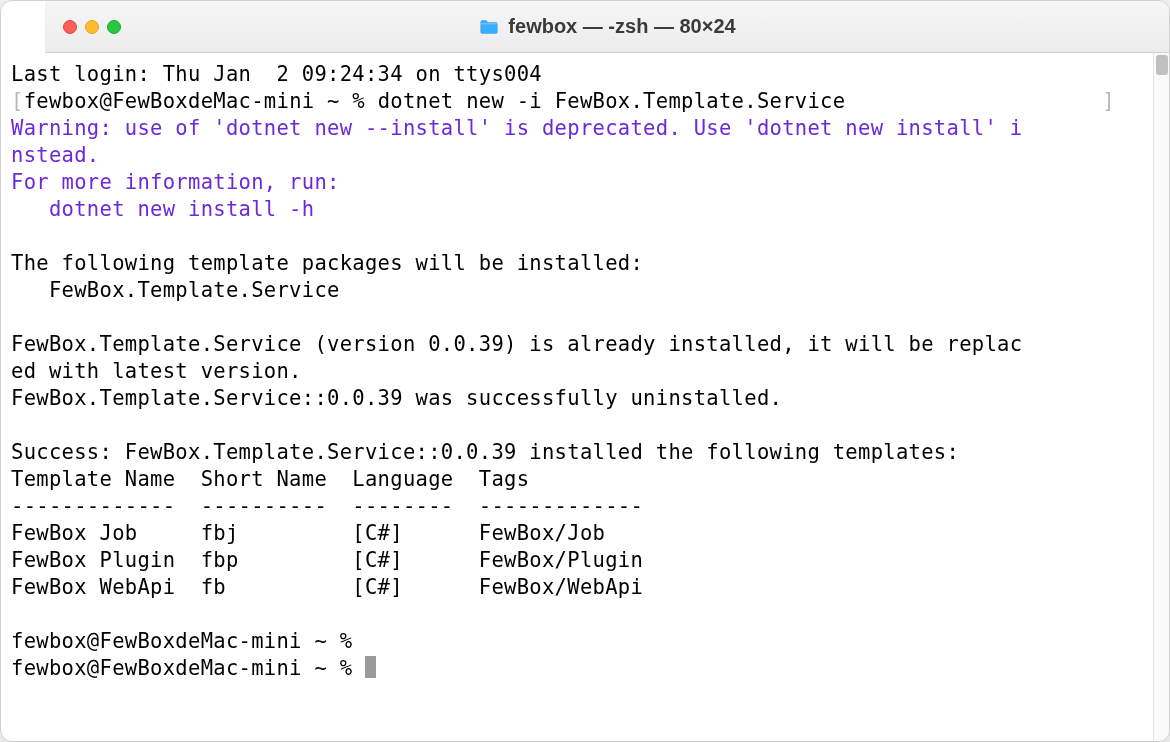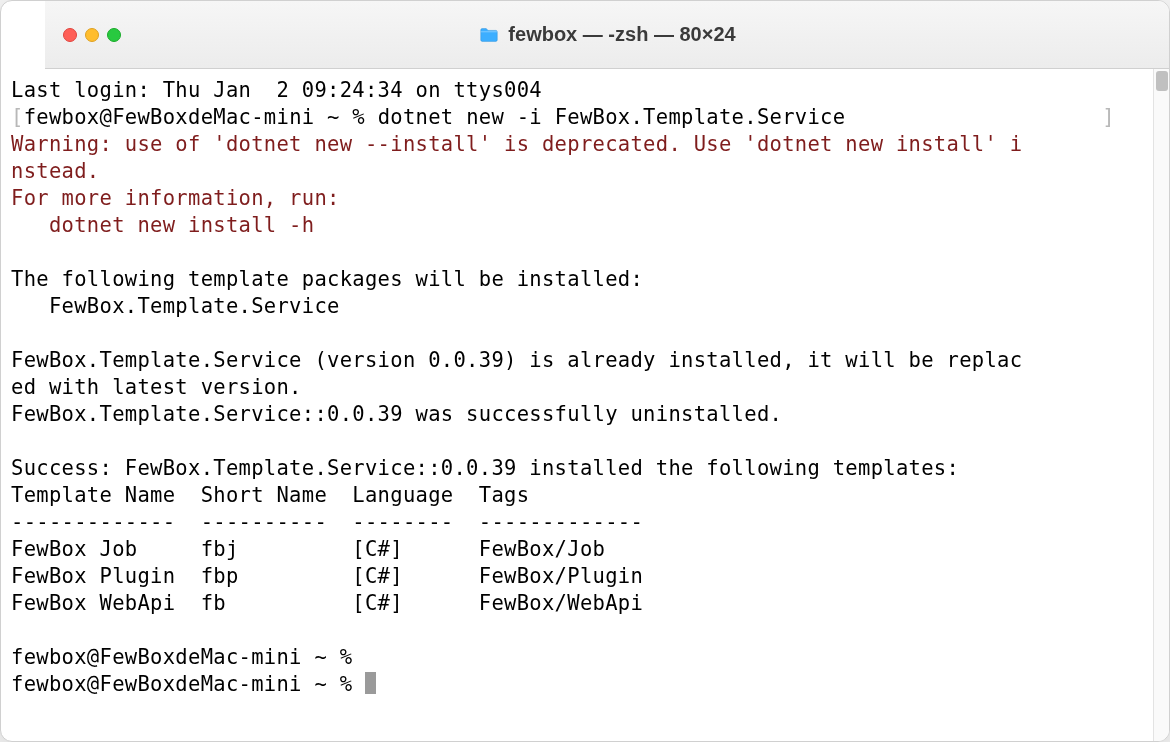--- a/index.html
+++ b/index.html
@@ -20,21 +20,21 @@
       height: 742px;
       background: #ffffff;
       border-radius: 12px;
       box-shadow: 0 10px 40px rgba(0,0,0,0.15);
       overflow: hidden;
       display: flex;
       flex-direction: column;
       border: 1px solid #d0d0d0;
     }
     .titlebar {
-      height: 68px;
+      height: 52px;
       background: linear-gradient(to bottom, #f6f6f6, #ececec);
       border-bottom: 1px solid #d0d0d0;
       display: flex;
       align-items: center;
       position: relative;
       flex-shrink: 0;
       margin-left: 44px;
     }
     .traffic-lights {
       display: flex;
@@ -93,21 +93,21 @@
       position: absolute;
       top: 2px;
       left: 2px;
       width: 12px;
       height: 20px;
       background: #c0c0c0;
       border-radius: 3px;
     }
     .line { display: block; }
     .faint { color: #b8b8b8; }
-    .yellow { color: #7f1d1d; }
+    .yellow { color: #6d28d9; }
     .cursor {
       display: inline-block;
       width: 11px;
       height: 22px;
       background: #9a9a9a;
       vertical-align: text-bottom;
       margin-bottom: 2px;
     }
   </style>
 </head>

